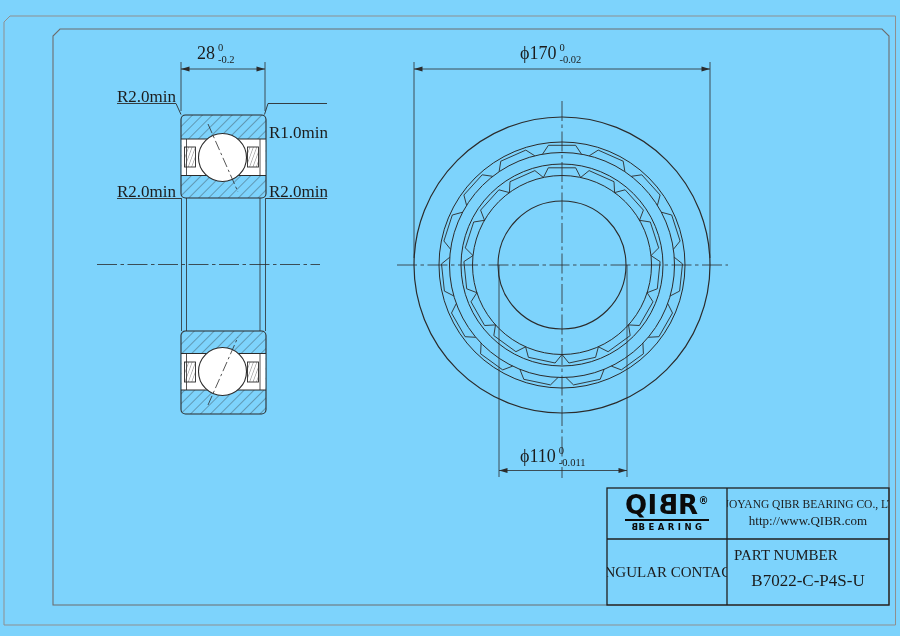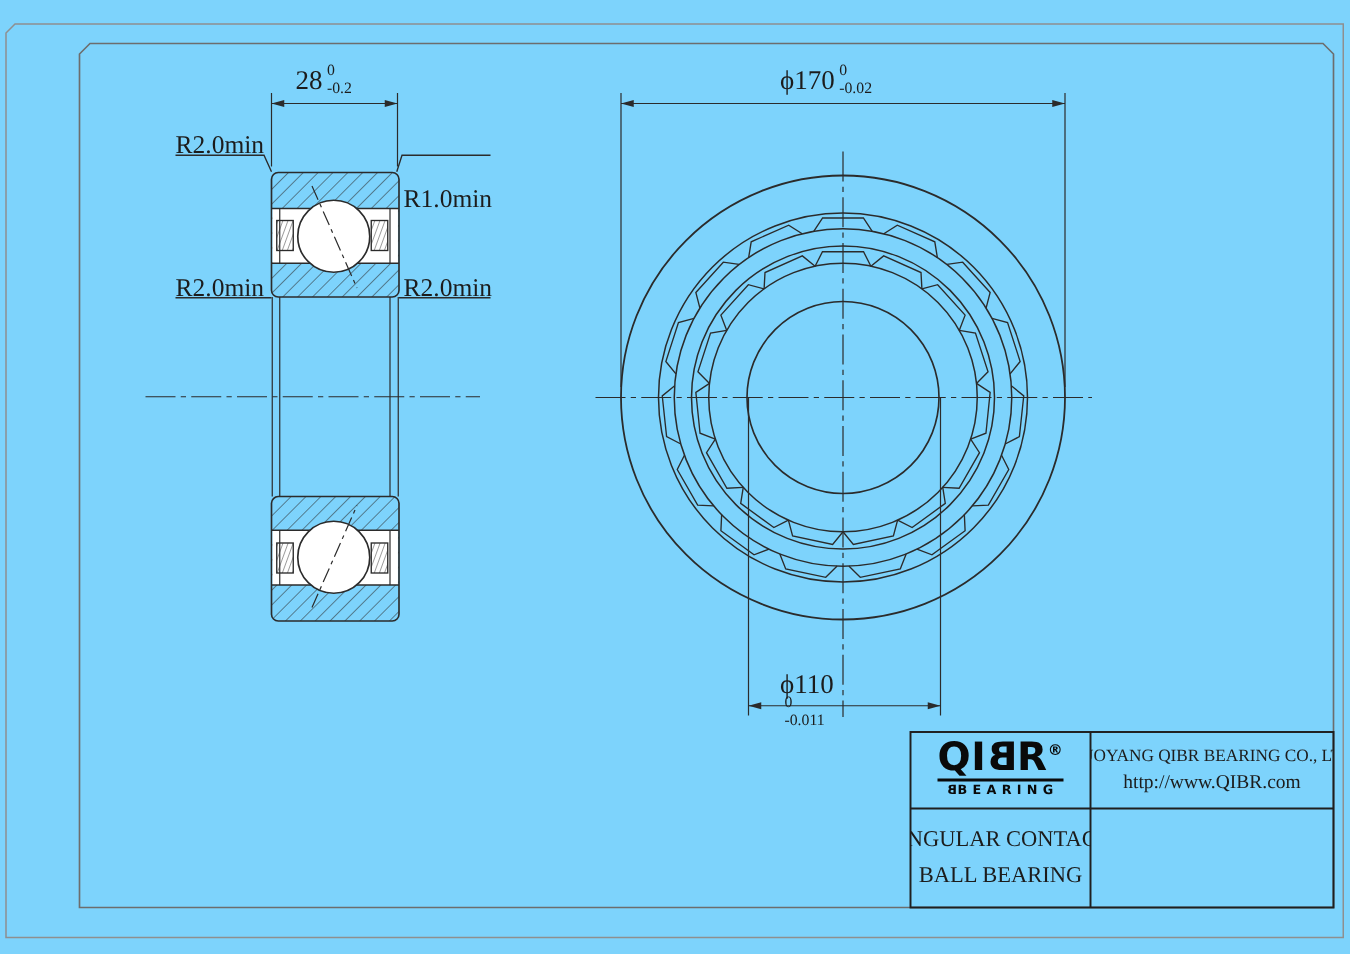--- a/index.html
+++ b/index.html
@@ -185,38 +185,41 @@
   <div class="rlabel" style="left:269px;top:183px;">R2.0min</div>
 
   <div class="dim" style="left:520px;top:44px;">
     <span class="val"><span>ϕ</span><span>170</span></span>
     <span class="tol">
       <span>0</span>
       <span>-0.02</span>
     </span>
   </div>
 
-  <div class="dim" style="left:520px;top:447px;flex-direction:column;">
+  <div class="dim" style="left:520px;top:447px;">
     <span class="val"><span>ϕ</span><span>110</span></span>
     <span class="tol">
       <span>0</span>
       <span>-0.011</span>
     </span>
   </div>
 
   <div class="cell logo-cell">
     <div class="logo-main"><span>QI</span><span class="flip">B</span><span>R</span><span class="reg">®</span></div>
     <div class="logo-bar"></div>
     <div class="logo-sub"><span class="flip">B</span><span>BEARING</span></div>
   </div>
 
   <div class="cell company-cell">
     <div class="company-name">LUOYANG QIBR BEARING CO., LTD</div>
     <div class="company-url">http://www.QIBR.com</div>
   </div>
 
   <div class="cell desc-cell">
     <div>ANGULAR CONTACT</div>
-    <div>BALL BEARING</div>
-  </div>
-
+  </div>
+
+  <div class="cell part-cell">
+    <div class="part-label">PART NUMBER</div>
+    <div class="part-number">B7022-C-P4S-U</div>
+  </div>
 
 </div>
 
 </body></html>

